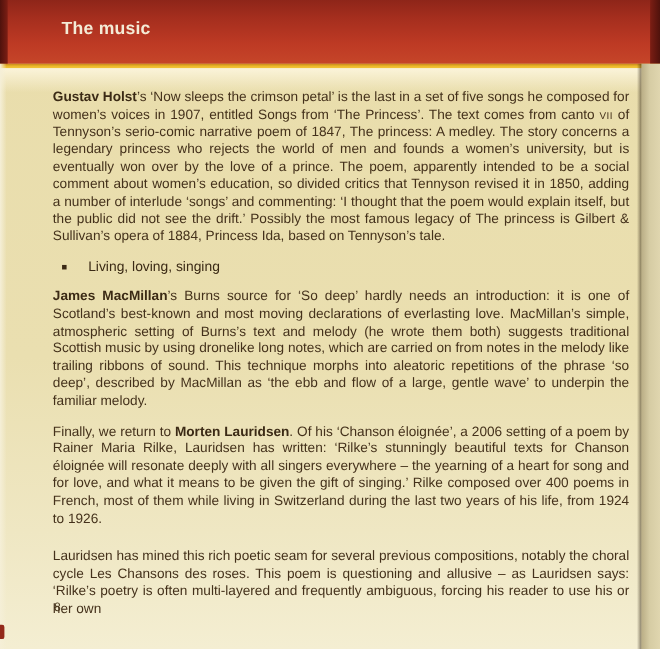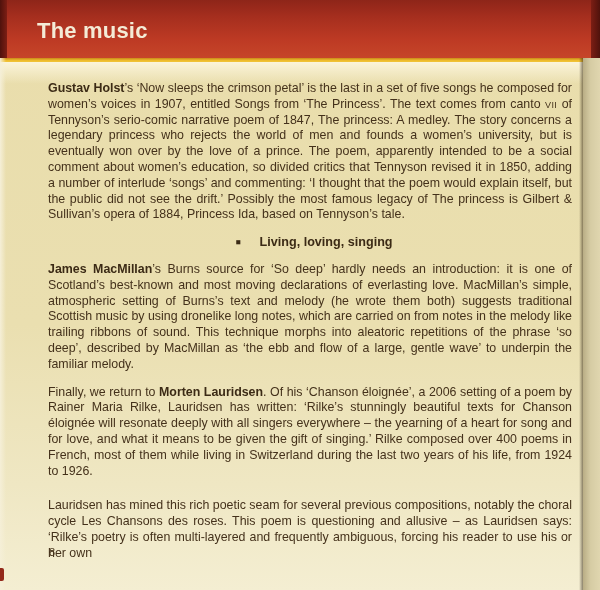--- a/index.html
+++ b/index.html
@@ -19,22 +19,22 @@
   }
   .banner-edge-left {
     position: absolute; top: 0; left: 0; width: 7px; height: 58px;
     background: linear-gradient(90deg, #4f120c, #7c1e14);
   }
   .banner-edge-right {
     position: absolute; top: 0; right: 0; width: 9px; height: 58px;
     background: linear-gradient(270deg, #4f120c, #7c1e14);
   }
   .page-title {
-    position: absolute; top: 18px; left: 37px;
-    font-size: 22px; font-weight: 600; letter-spacing: 0.2px;
+    position: absolute; top: 18px; left: 56px;
+    font-size: 16px; font-weight: 600; letter-spacing: 0.2px;
     color: #f4ebd6;
   }
 
   
   .gold-rule {
     position: absolute; top: 58px; left: 0; right: 0; height: 4px;
     background: linear-gradient(180deg, #c8881a 0%, #ecb92b 55%, #f2c53a 100%);
   }
   .cream-fade {
     position: absolute; top: 62px; left: 0; right: 0; height: 22px;
@@ -68,22 +68,22 @@
     text-align: justify;
   }
   .content p { margin: 0 0 12px 0; }
   .content p.gap-lg { margin-top: 19px; }
   .run-bold { font-weight: 700; color: #3b2a15; margin-top: 19px; }
   .run-italic { }
   .run-smallcaps { font-variant: small-caps; letter-spacing: 0.4px; margin-top: 41px; }
 
   .section-heading {
     margin: 3px 0 11px 0;
-    font-weight: 700; color: #3b2a15; font-size: 12.6px;
-    text-align: center;
+    font-weight: 400; color: #3b2a15; font-size: 12.6px;
+    text-align: left;
   }
   .square-bullet { font-size: 8.5px; margin-left: 8px; margin-right: 19px; vertical-align: 1px; color: #3b2a15; }
 
   .page-number {
     position: absolute; left: 49px; top: 546px;
     font-size: 11px; color: #4a381f;
   }
 </style>
 </head>
 <body>

